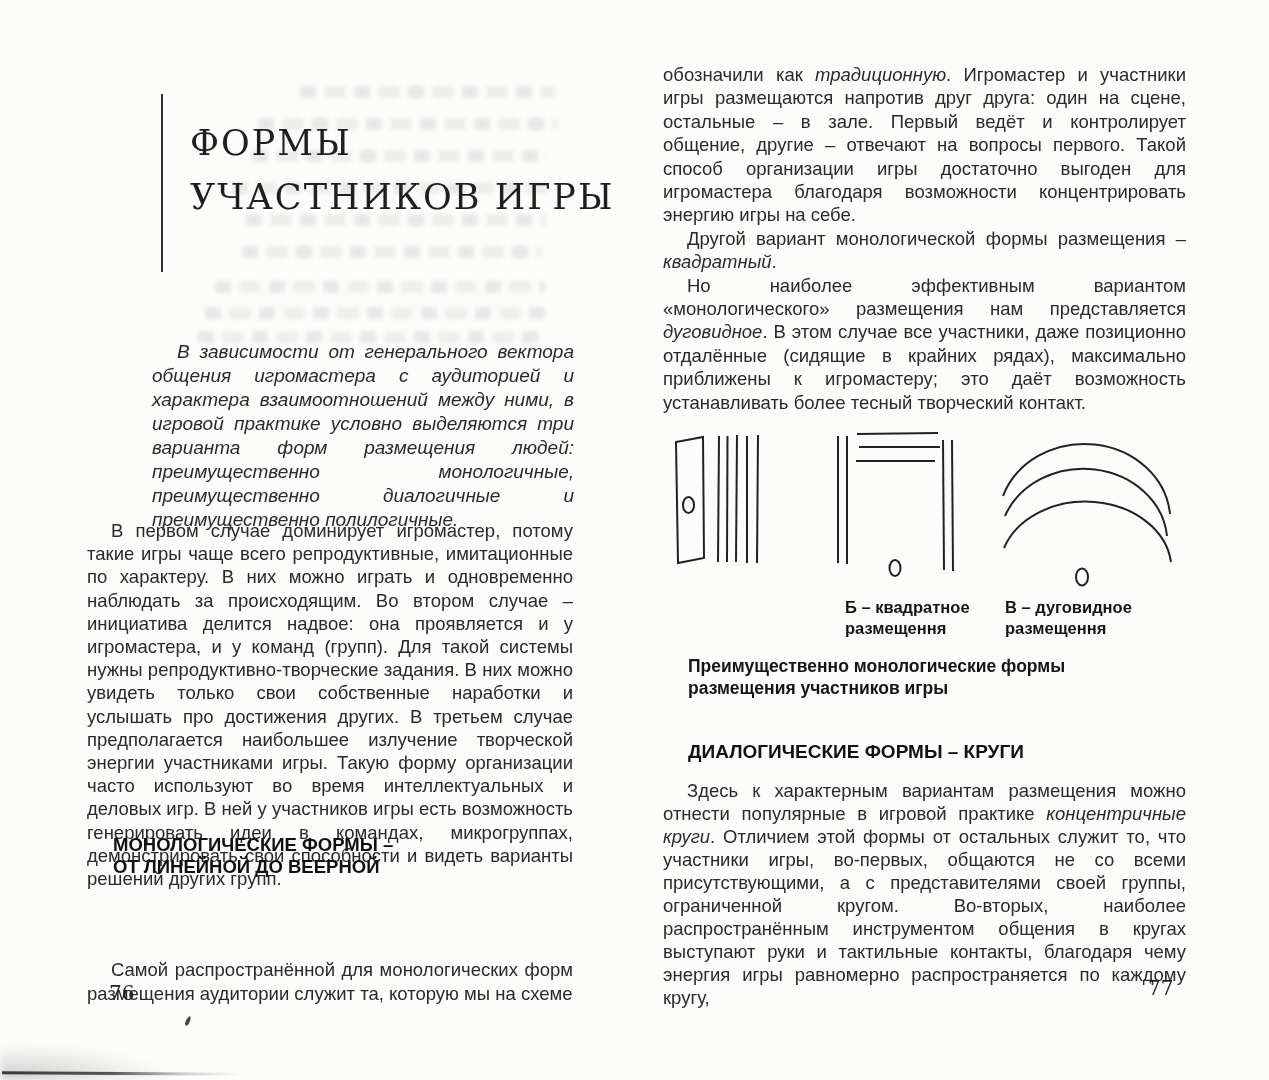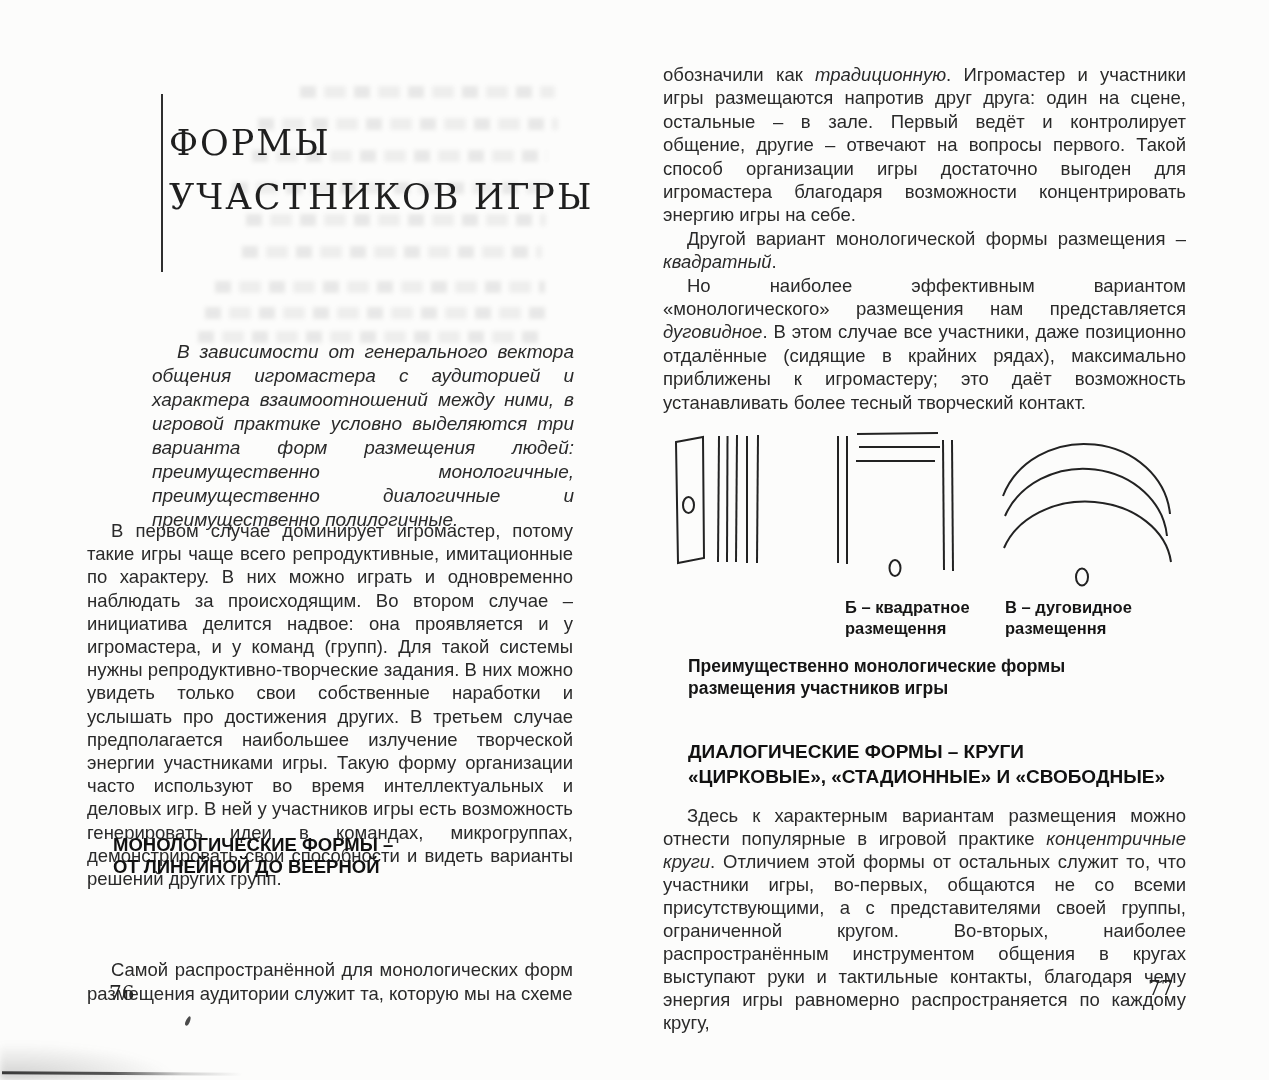--- a/index.html
+++ b/index.html
@@ -10,21 +10,21 @@
     color:#2a2a2a;
     -webkit-font-smoothing:antialiased;
   }
   .page{position:absolute;top:0;}
   .page-left{left:85px;width:489px;}
   .page-right{left:663px;width:523px;}
 
   
   .opener-rule{position:absolute;left:76px;top:94px;width:2px;height:178px;background:#2f2f2f;}
   .chapter-title{
-    position:absolute;left:84px;top:116px;
+    position:absolute;left:105px;top:116px;
     font-family:"DejaVu Serif",serif;
     font-size:35px;line-height:54px;letter-spacing:2px;color:#1f1f1f;
     white-space:nowrap;
   }
 
   .intro{
     position:absolute;left:67px;top:340px;width:422px;margin:0;
     font-style:italic;font-size:19px;line-height:24px;
     text-align:justify;text-indent:25px;hyphens:auto;
   }
@@ -173,21 +173,20 @@
     <div class="dlabel dlabel-v">
       <div>В – дуговидное</div>
       <div>размещення</div>
     </div>
   </div>
 
   <div class="caption">Преимущественно монологические формы размещения участников игры</div>
 
   <div class="heading2">
     <div>ДИАЛОГИЧЕСКИЕ ФОРМЫ – КРУГИ</div>
-    <div>«ЦИРКОВЫЕ», «СТАДИОННЫЕ» И «СВОБОДНЫЕ»</div>
   </div>
 
   <p class="jp ind closing-right"><span>Здесь к характерным вариантам размещения можно отнести популярные в игровой практике </span><i>концентричные круги</i><span>. Отличием этой формы от остальных служит то, что участники игры, во-первых, общаются не со всеми присутствующими, а с представителями своей группы, ограниченной кругом. Во-вторых, наиболее распространённым инструментом общения в кругах выступают руки и тактильные контакты, благодаря чему энергия игры равномерно распространяется по каждому кругу,</span></p>
 </div>
 
 <div class="pagenum pn-right">77</div>
 
 <div class="corner-shadow"></div>
 <div class="edge-line"></div>
 <div class="speck"></div>

